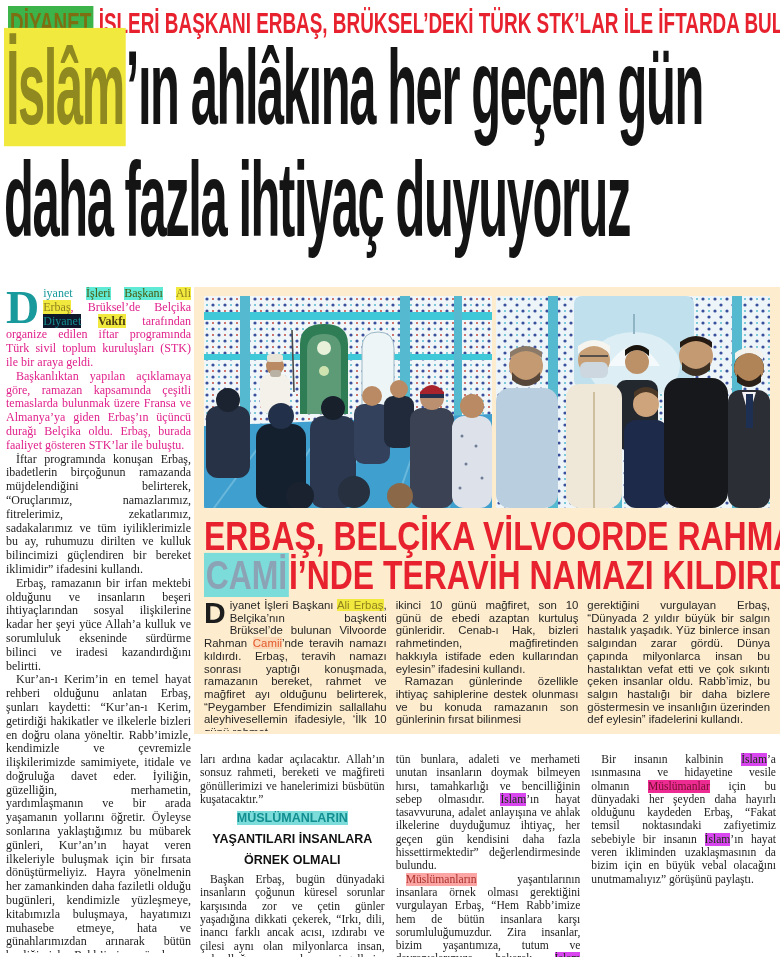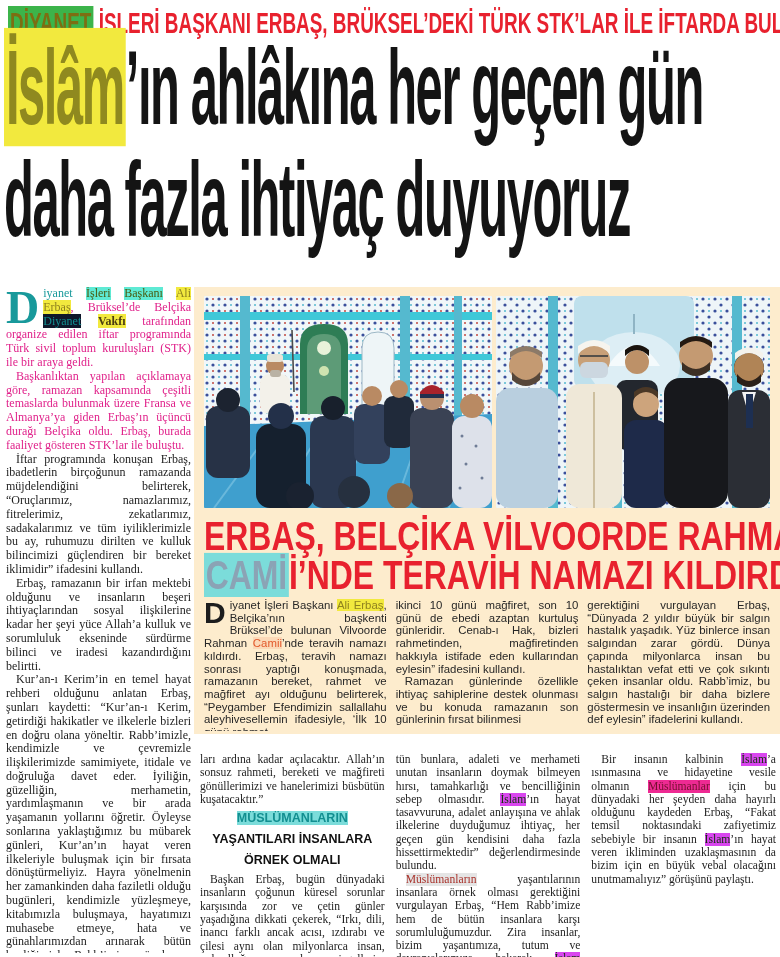--- a/index.html
+++ b/index.html
@@ -22,21 +22,21 @@
   .seg-teal{color:#18999b;}
   .seg-magenta{color:#e0218a;}
   .seg-hl-green{background:#5eead4;color:#4a5a10;}
   .seg-hl-yellow{background:#f2e93e;color:#8f821f;}
   .seg-hl-yellow-bold{background:#f2e93e;color:#4a3c10;font-weight:bold;}
   .seg-hl-cyan-teal{background:#0f172a;color:#128e90;}
   .seg-hl-cyan-teal-bold{background:#7bdcda;color:#128e90;font-weight:bold;}
   .seg-hl-cami{background:#7bdcda;color:#8ba3b5;padding:0 2px;}
   .seg-cami-orange{color:#e2592b;background:#fbd9b8;}
   .seg-hl-green-body{background:#d946ef;color:#15300f;margin-top:42px;}
-  .seg-hl-orange{background:#e5e5e5;color:#a8312a;}
+  .seg-hl-orange{background:#fca5a5;color:#a8312a;}
   .seg-hl-pink{background:#ee2a93;color:#72102e;}
   .seg-dropcap-teal{float:left;font-size:46px;line-height:38px;color:#18999b;font-weight:bold;
                     margin:2px 4px 0 0;}
   .seg-dropcap-dark{float:left;font-size:30px;line-height:25px;color:#1d1d1d;font-weight:bold;
                     margin:1px 4px 0 0;font-family:"Liberation Sans", sans-serif;}
   
   .col1{position:absolute;left:6px;top:287px;width:185px;height:666px;overflow:hidden;
         font-size:12px;line-height:13.8px;text-align:justify;}
   .col1 p{margin:0;}
   .col1 p.ind{text-indent:10px;}

